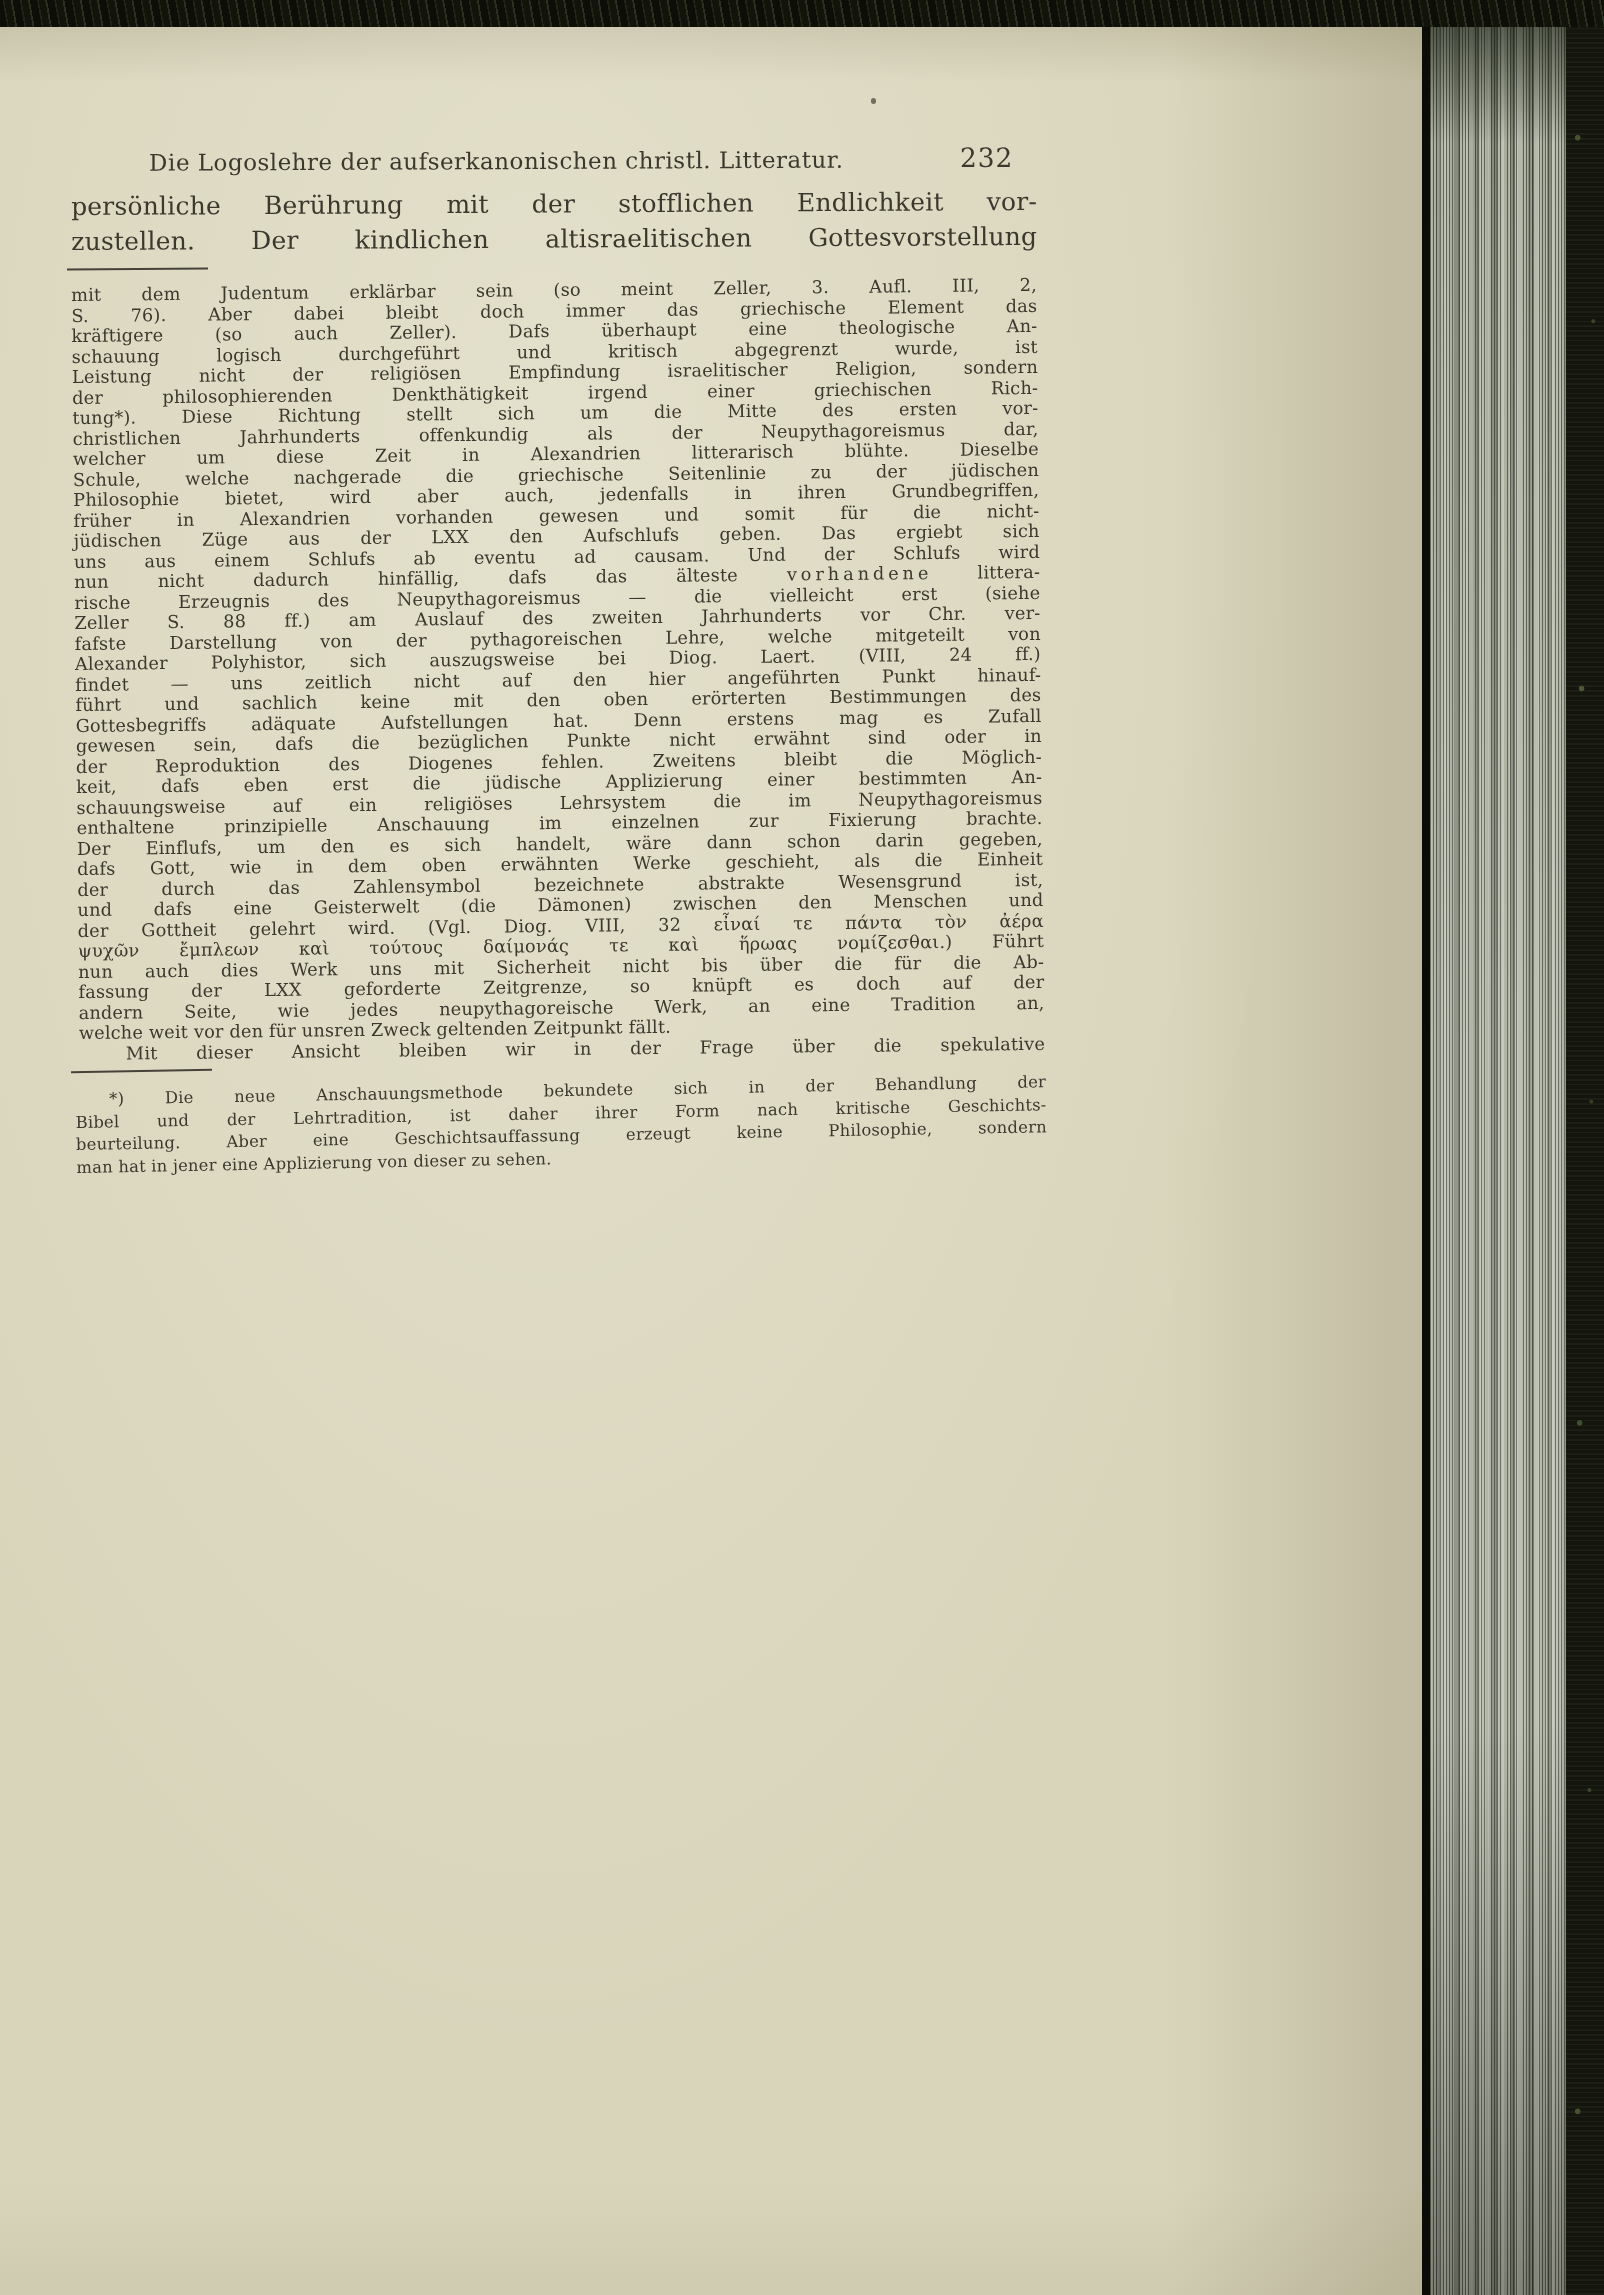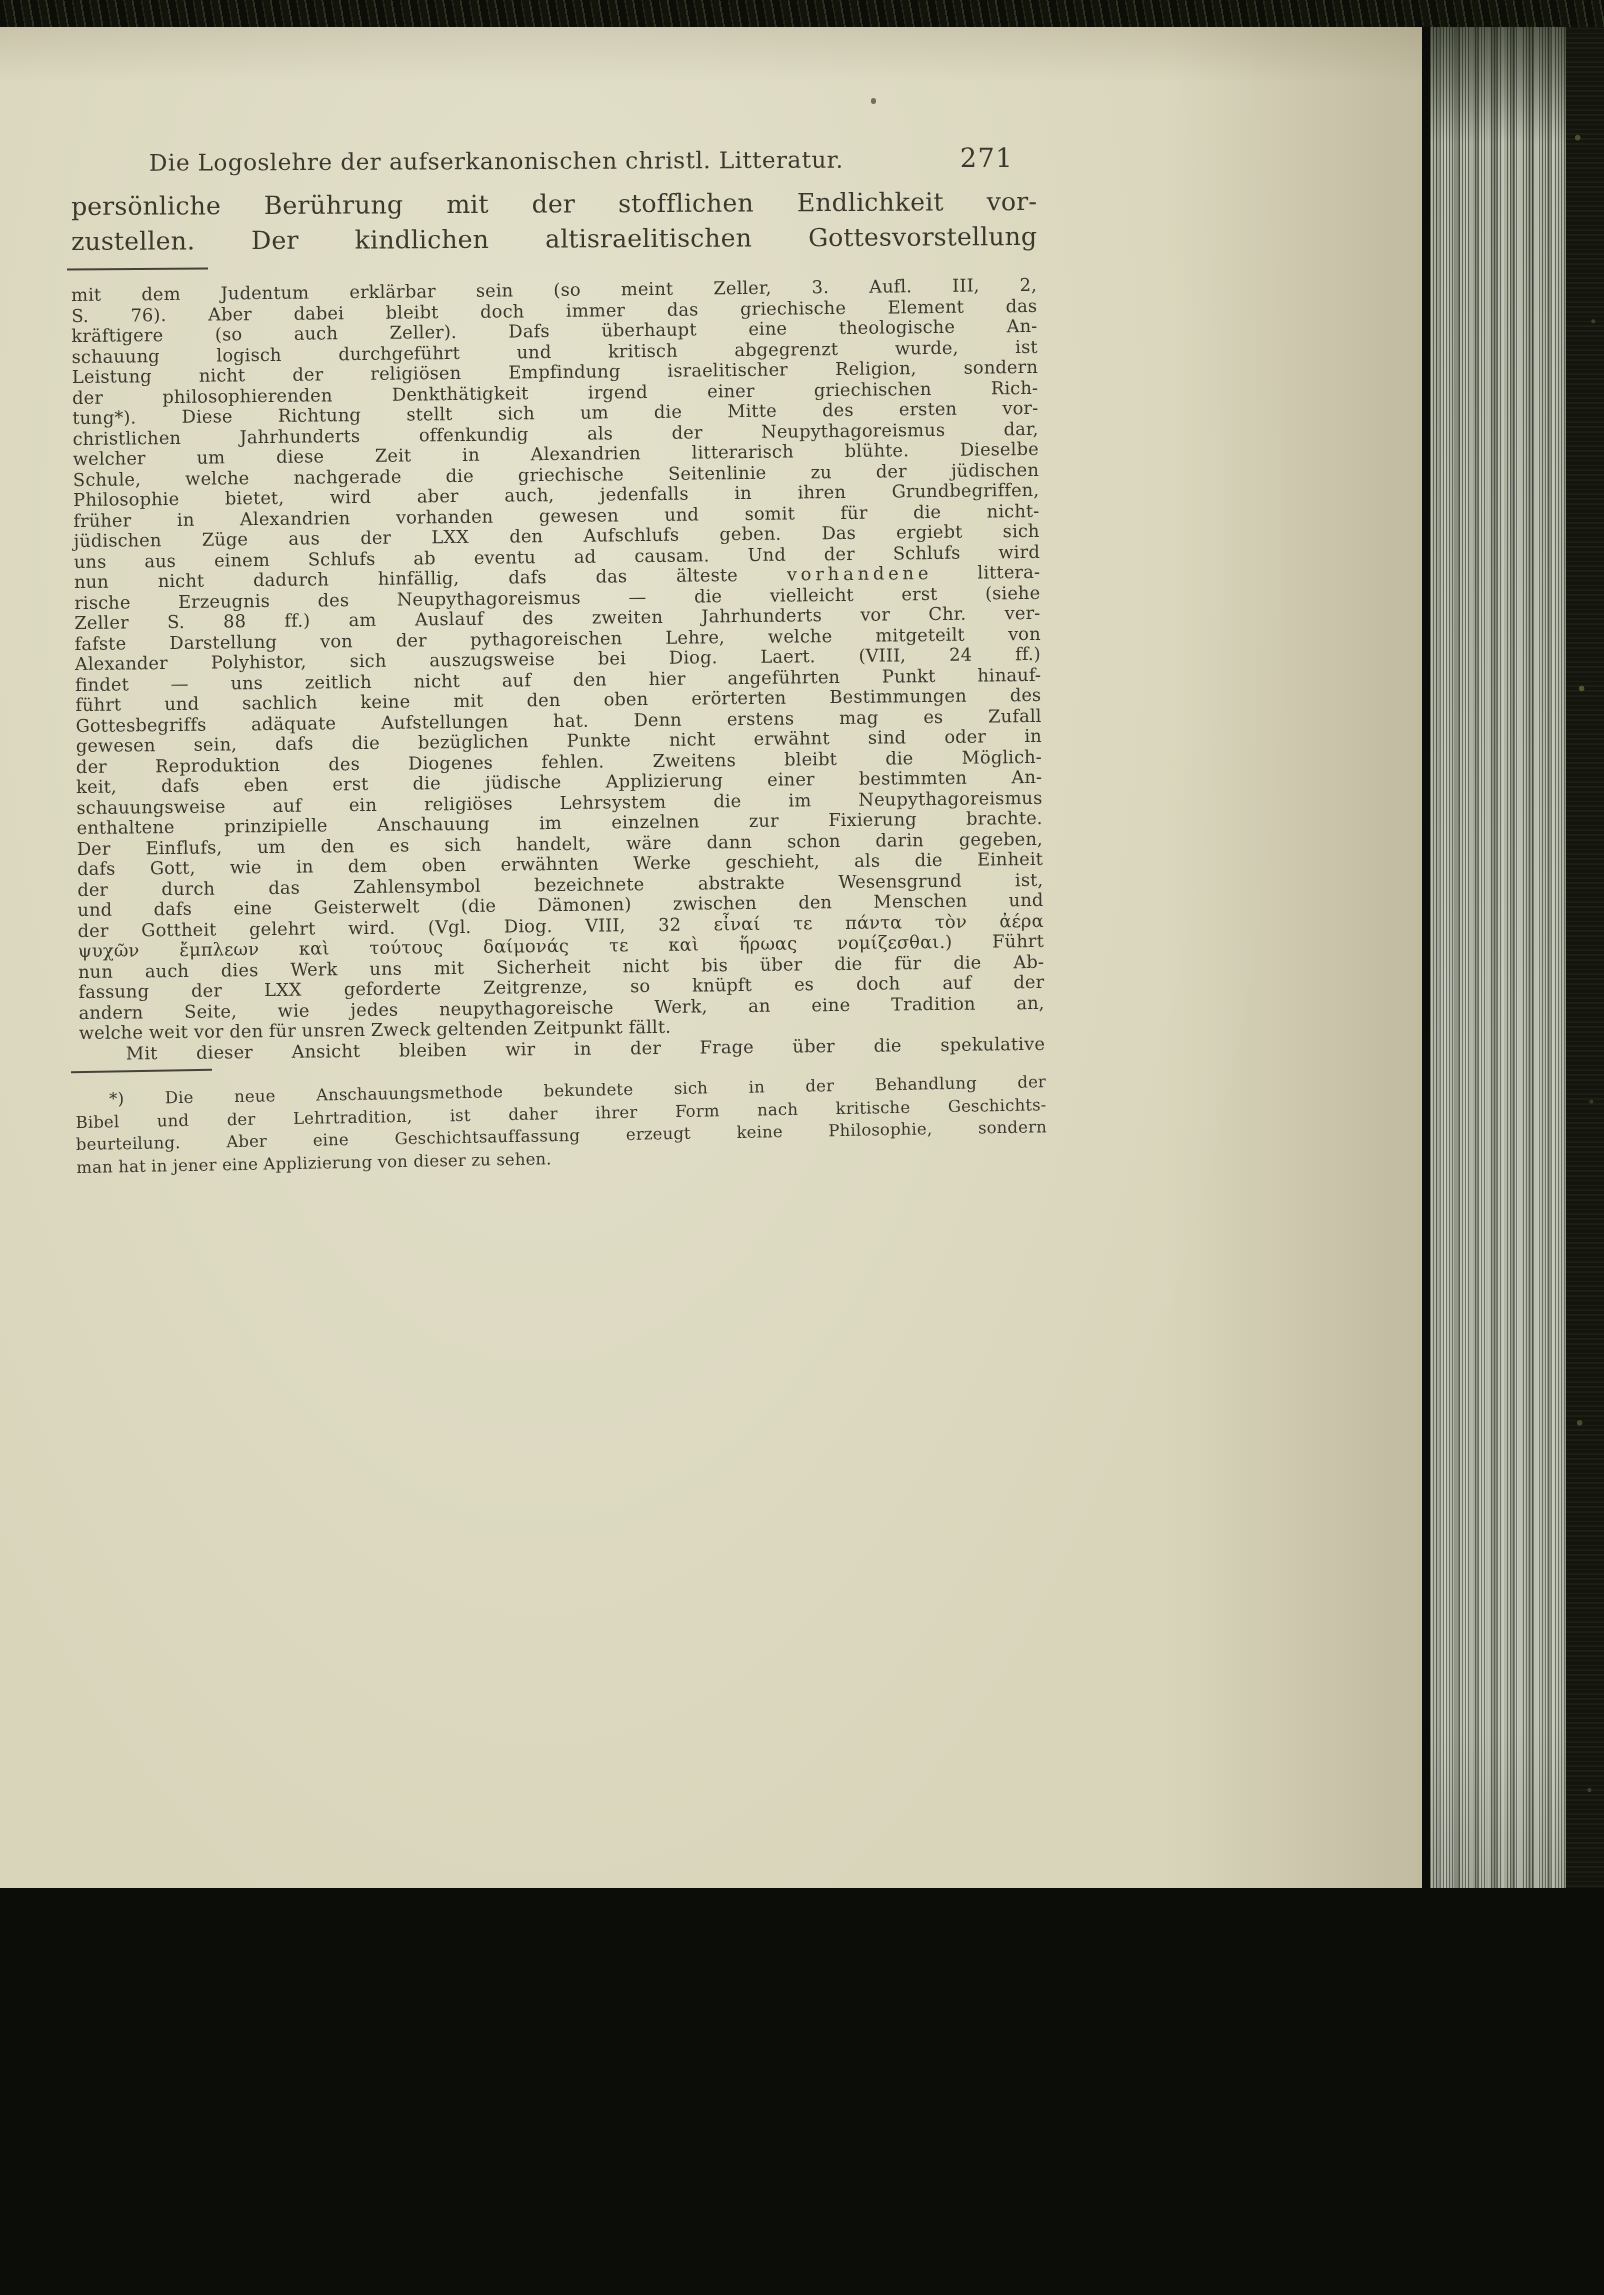--- a/index.html
+++ b/index.html
@@ -1,19 +1,19 @@
 <!DOCTYPE html>
 <html style="font-size:13px"><head>
 <meta charset="utf-8">
 <style>
   html, body { margin: 0; padding: 0; background: #0c0c08; }
   .screen {
     position: relative;
     width: 1605px;
-    height: 1888px;
+    height: 2295px;
     overflow: hidden;
     background: #0c0c08;
     font-family: "DejaVu Serif", "Liberation Serif", serif;
   }
 
   
   .paper {
     position: absolute;
     left: 0; top: 27px;
     width: 1422px; height: 2268px;
@@ -153,21 +153,21 @@
 </style>
 </head>
 <body>
 
 <div class="screen">
 
   <div class="paper">
 
     <div class="page-header">
       <span class="running-title">Die Logoslehre der aufserkanonischen christl. Litteratur.</span>
-      <span class="page-number">271</span>
+      <span class="page-number">232</span>
     </div>
 
     <div class="body-block">
         <div class="tline">persönliche Berührung mit der stofflichen Endlichkeit vor-</div>
         <div class="tline">zustellen.  Der kindlichen altisraelitischen Gottesvorstellung</div>
       </div>
 
     <div class="rule rule1"></div>
 
     <div class="footnote-block">

